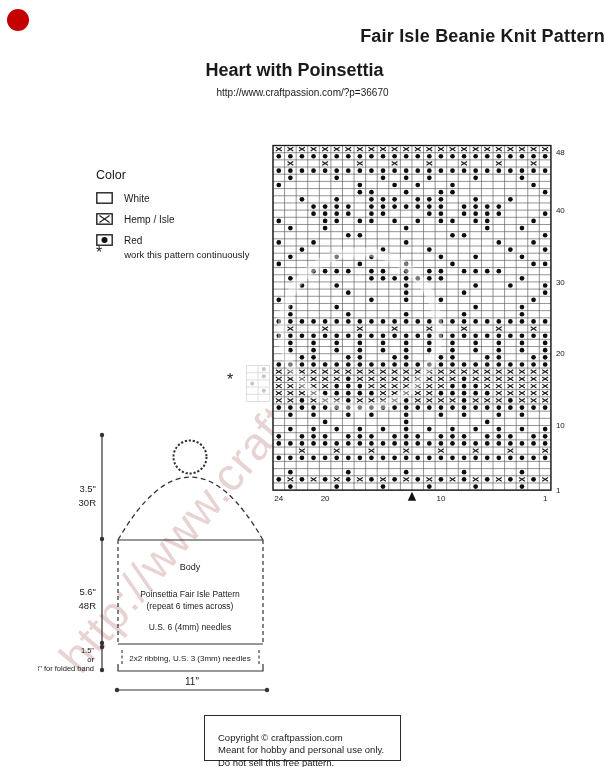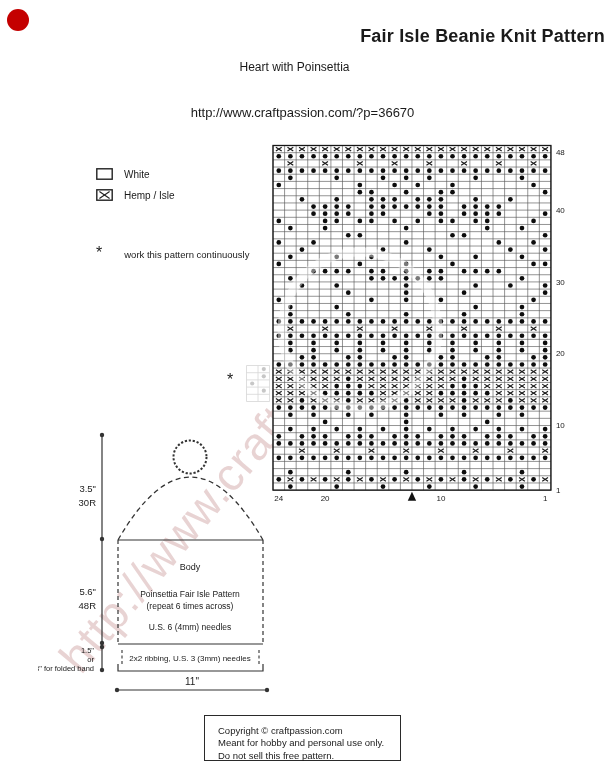--- a/index.html
+++ b/index.html
@@ -1,64 +1,72 @@
 <!DOCTYPE html>
 <html><head>
 <meta charset="utf-8">
 <style>
   html,body{margin:0;padding:0;background:#888;}
   #canvas{position:relative;width:605px;height:767px;background:#ffffff;overflow:hidden;
           font-family:"Liberation Sans","DejaVu Sans",sans-serif;color:#1a1a1a;}
   .abs{position:absolute;}
   #logo-dot{left:7px;top:9px;width:22px;height:22px;border-radius:50%;}
   #title{left:0;right:0;top:26px;text-align:right;font-size:18px;font-weight:bold;letter-spacing:0.2px;}
-  #subtitle{left:0;right:16px;top:60px;text-align:center;font-size:12px;font-weight:400;}
-  #url{left:0;right:0;top:105px;text-align:center;font-size:13px;}
+  #subtitle{left:0;right:16px;top:60px;text-align:center;font-size:18px;font-weight:700;}
+  #url{left:0;right:0;top:87px;text-align:center;font-size:10px;}
   #legend{left:96px;top:168px;width:180px;}
   #legend .heading{font-size:12.5px;margin-bottom:10px;}
   .legend-row{display:flex;align-items:center;margin-bottom:9px;height:12px;}
   .legend-row .lab{font-size:10px;margin-left:11px;}
   #note-row{left:96px;top:246px;display:flex;align-items:flex-start;}
   #note-row .star{font-size:16px;line-height:14px;}
   #note-row .note-text{font-size:9.5px;margin-left:22px;margin-top:3px;}
   #watermark{left:48px;top:648px;font-size:46px;font-weight:400;letter-spacing:1px;
              color:rgba(213,174,174,0.55);transform:rotate(-50deg);transform-origin:0 0;
              white-space:nowrap;pointer-events:none;}
   #star-marker{left:227px;top:371px;font-size:16px;}
   #faded-grid{left:246px;top:365px;opacity:0.55;}
   #copyright-box{left:204px;top:715px;width:197px;height:46px;border:1.6px solid #2a2a2a;
-                 padding:9px 0 0 13px;box-sizing:border-box;}
+                 padding:16px 0 0 13px;box-sizing:border-box;}
   #copyright-box div{font-size:9.5px;line-height:12.4px;}
   svg text{font-family:"Liberation Sans","DejaVu Sans",sans-serif;fill:#1a1a1a;}
 </style>
 </head>
 <body>
 
 <div id="canvas">
 
   <div id="logo-dot" class="abs" style="background: rgb(196, 0, 0);"></div>
 
   <div id="title" class="abs">Fair Isle Beanie Knit Pattern</div>
   <div id="subtitle" class="abs">Heart with Poinsettia</div>
   <div id="url" class="abs">http://www.craftpassion.com/?p=36670</div>
 
   <div id="legend" class="abs">
+    <div class="heading">Color</div>
     <div class="legend-row">
       <svg width="17" height="12">
         <rect x="0.8" y="0.8" width="15.4" height="10.4" fill="#ffffff" stroke="#222" stroke-width="1.4"></rect>
       </svg>
       <span class="lab">White</span>
     </div>
     <div class="legend-row">
       <svg width="17" height="12">
         <rect x="0.8" y="0.8" width="15.4" height="10.4" fill="#ffffff" stroke="#222" stroke-width="1.4"></rect>
         <line x1="3.4" y1="2.6" x2="13.6" y2="9.4" stroke="#222" stroke-width="1.2"></line>
         <line x1="13.6" y1="2.6" x2="3.4" y2="9.4" stroke="#222" stroke-width="1.2"></line>
       </svg>
       <span class="lab">Hemp / Isle</span>
+    </div>
+    <div class="legend-row">
+      <svg width="17" height="12">
+        <rect x="0.8" y="0.8" width="15.4" height="10.4" fill="#ffffff" stroke="#222" stroke-width="1.4"></rect>
+        <circle cx="8.5" cy="6" r="3" fill="#111"></circle>
+      </svg>
+      <span class="lab">Red</span>
     </div>
   </div>
 
   <div id="note-row" class="abs">
     <span class="star">*</span>
     <span class="note-text">work this pattern continuously</span>
   </div>
 
   <div id="watermark" class="abs">http://www.craftpassion.com</div>
 

